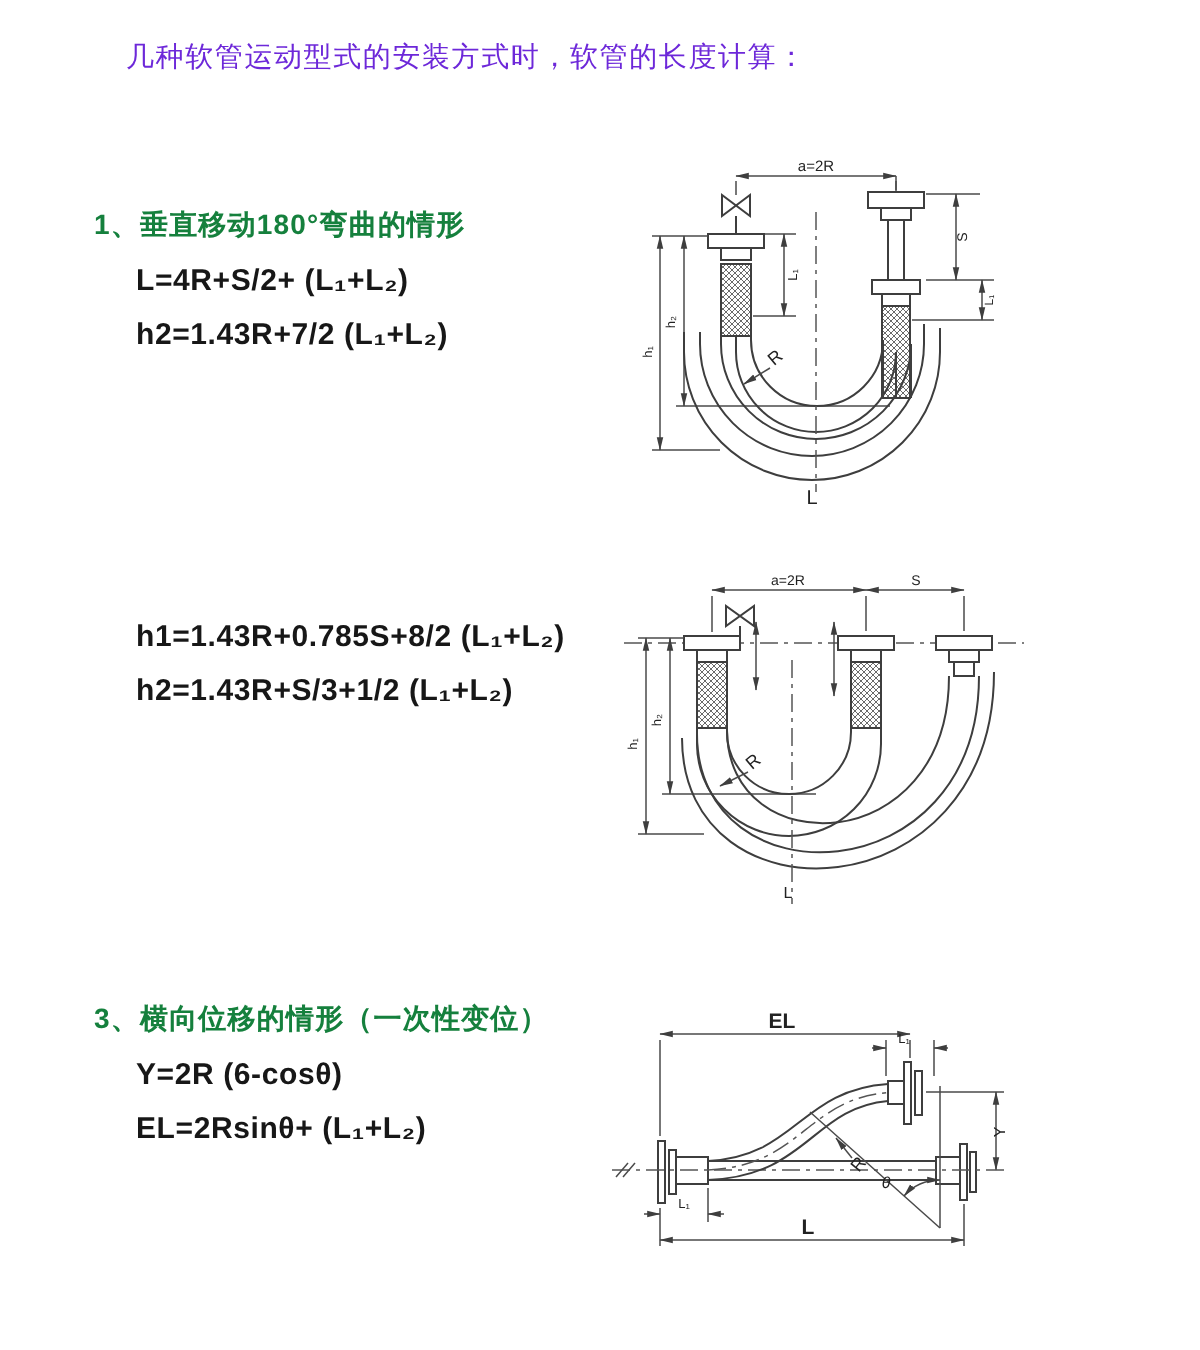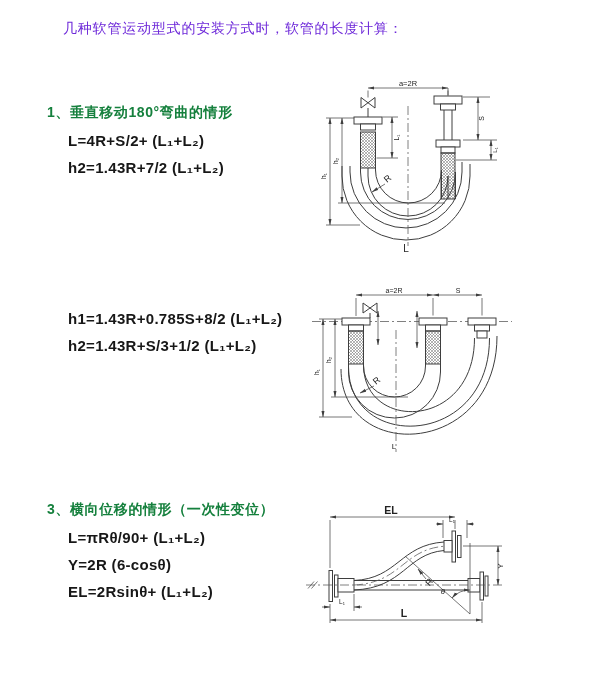--- a/index.html
+++ b/index.html
@@ -186,21 +186,20 @@
       <line class="thin" x1="374" y1="386" x2="360" y2="393" marker-end="url(#a2)"></line>
       <text class="lbl" font-size="9" text-anchor="middle" transform="rotate(-40 378.5 383)" x="378.5" y="383">R</text>
     </g>
 
     <line class="cl" x1="396" y1="330" x2="396" y2="452"></line>
     <text class="lbl" x="394" y="449" font-size="8" text-anchor="middle">L</text>
   </svg>
 
   <div class="sec" style="top:501px;">
     <div class="sec-heading">3、横向位移的情形（一次性变位）</div>
-    <div class="formula">L=πRθ/90+ (L₁+L₂)</div>
     <div class="formula">Y=2R (6-cosθ)</div>
     <div class="formula">EL=2Rsinθ+ (L₁+L₂)</div>
   </div>
 
   <svg class="diag" style="left:300px;top:502px;" width="300" height="163" viewBox="300 502 300 163">
     <defs>
       <marker id="a3" viewBox="0 0 10 6" refX="9.5" refY="3" markerWidth="9" markerHeight="5.4" orient="auto-start-reverse">
         <path d="M0,0.6 L10,3 L0,5.4 Z" fill="#3e3e3e"></path>
       </marker>
     </defs>

